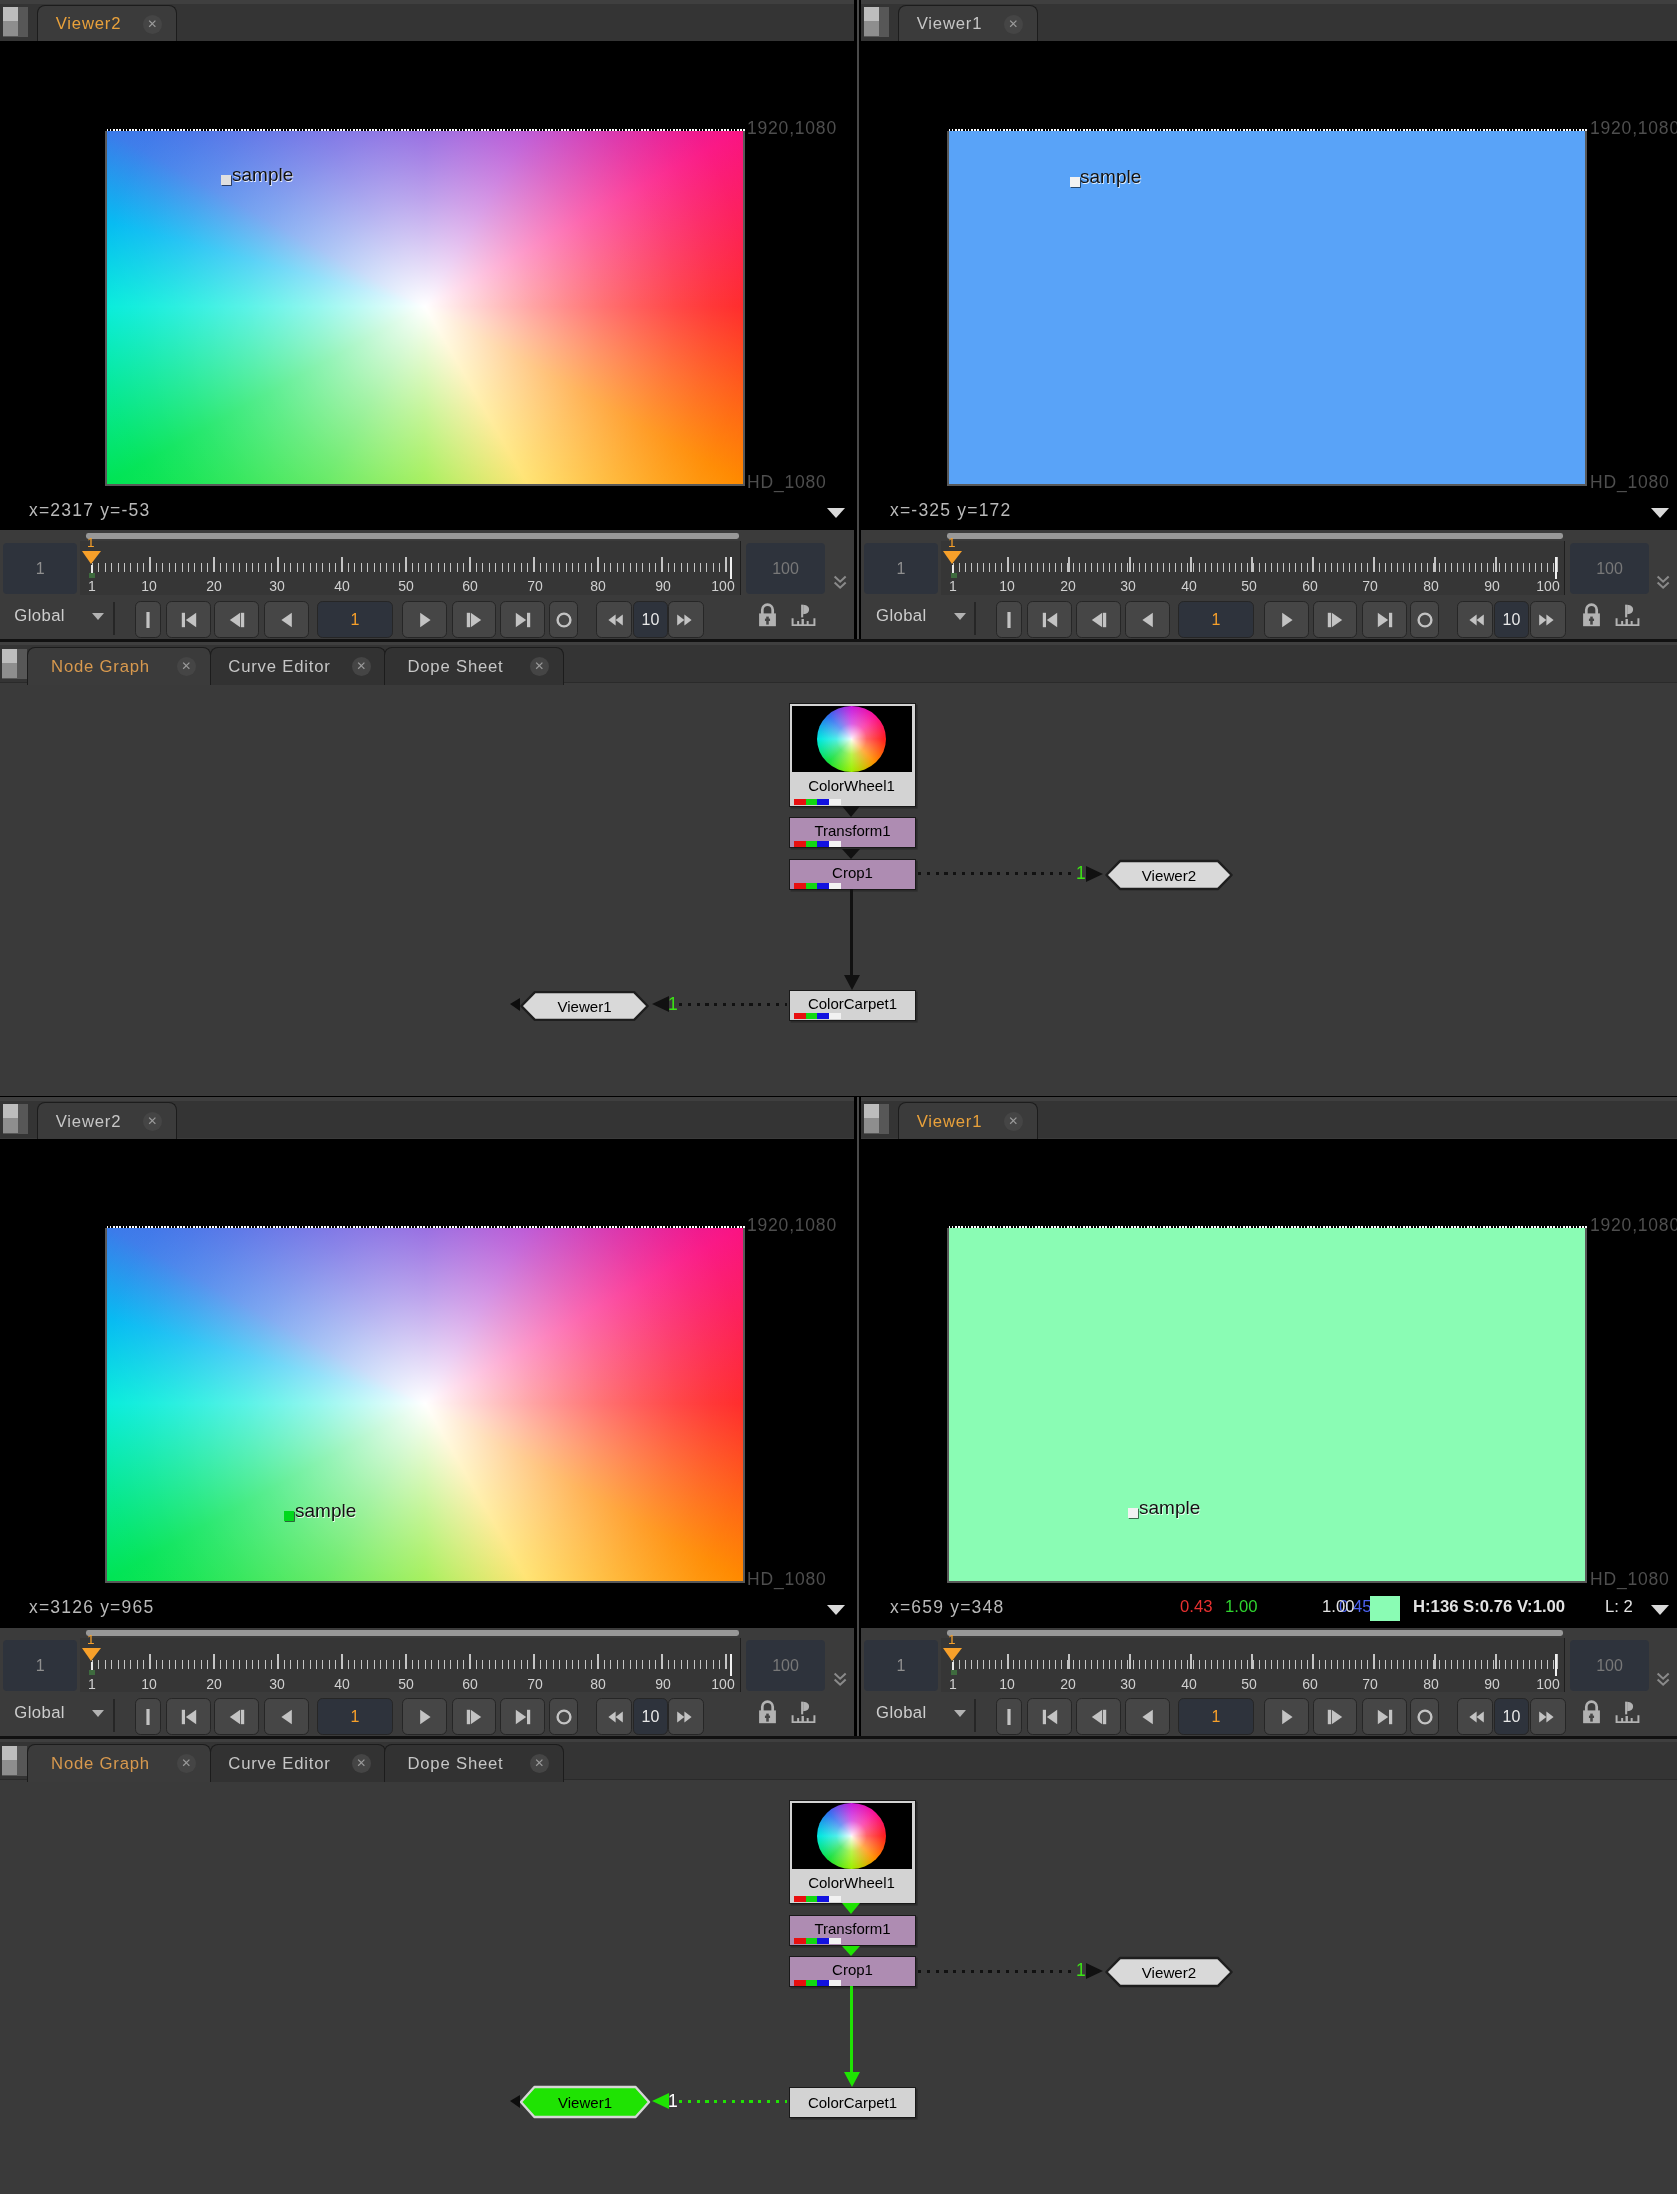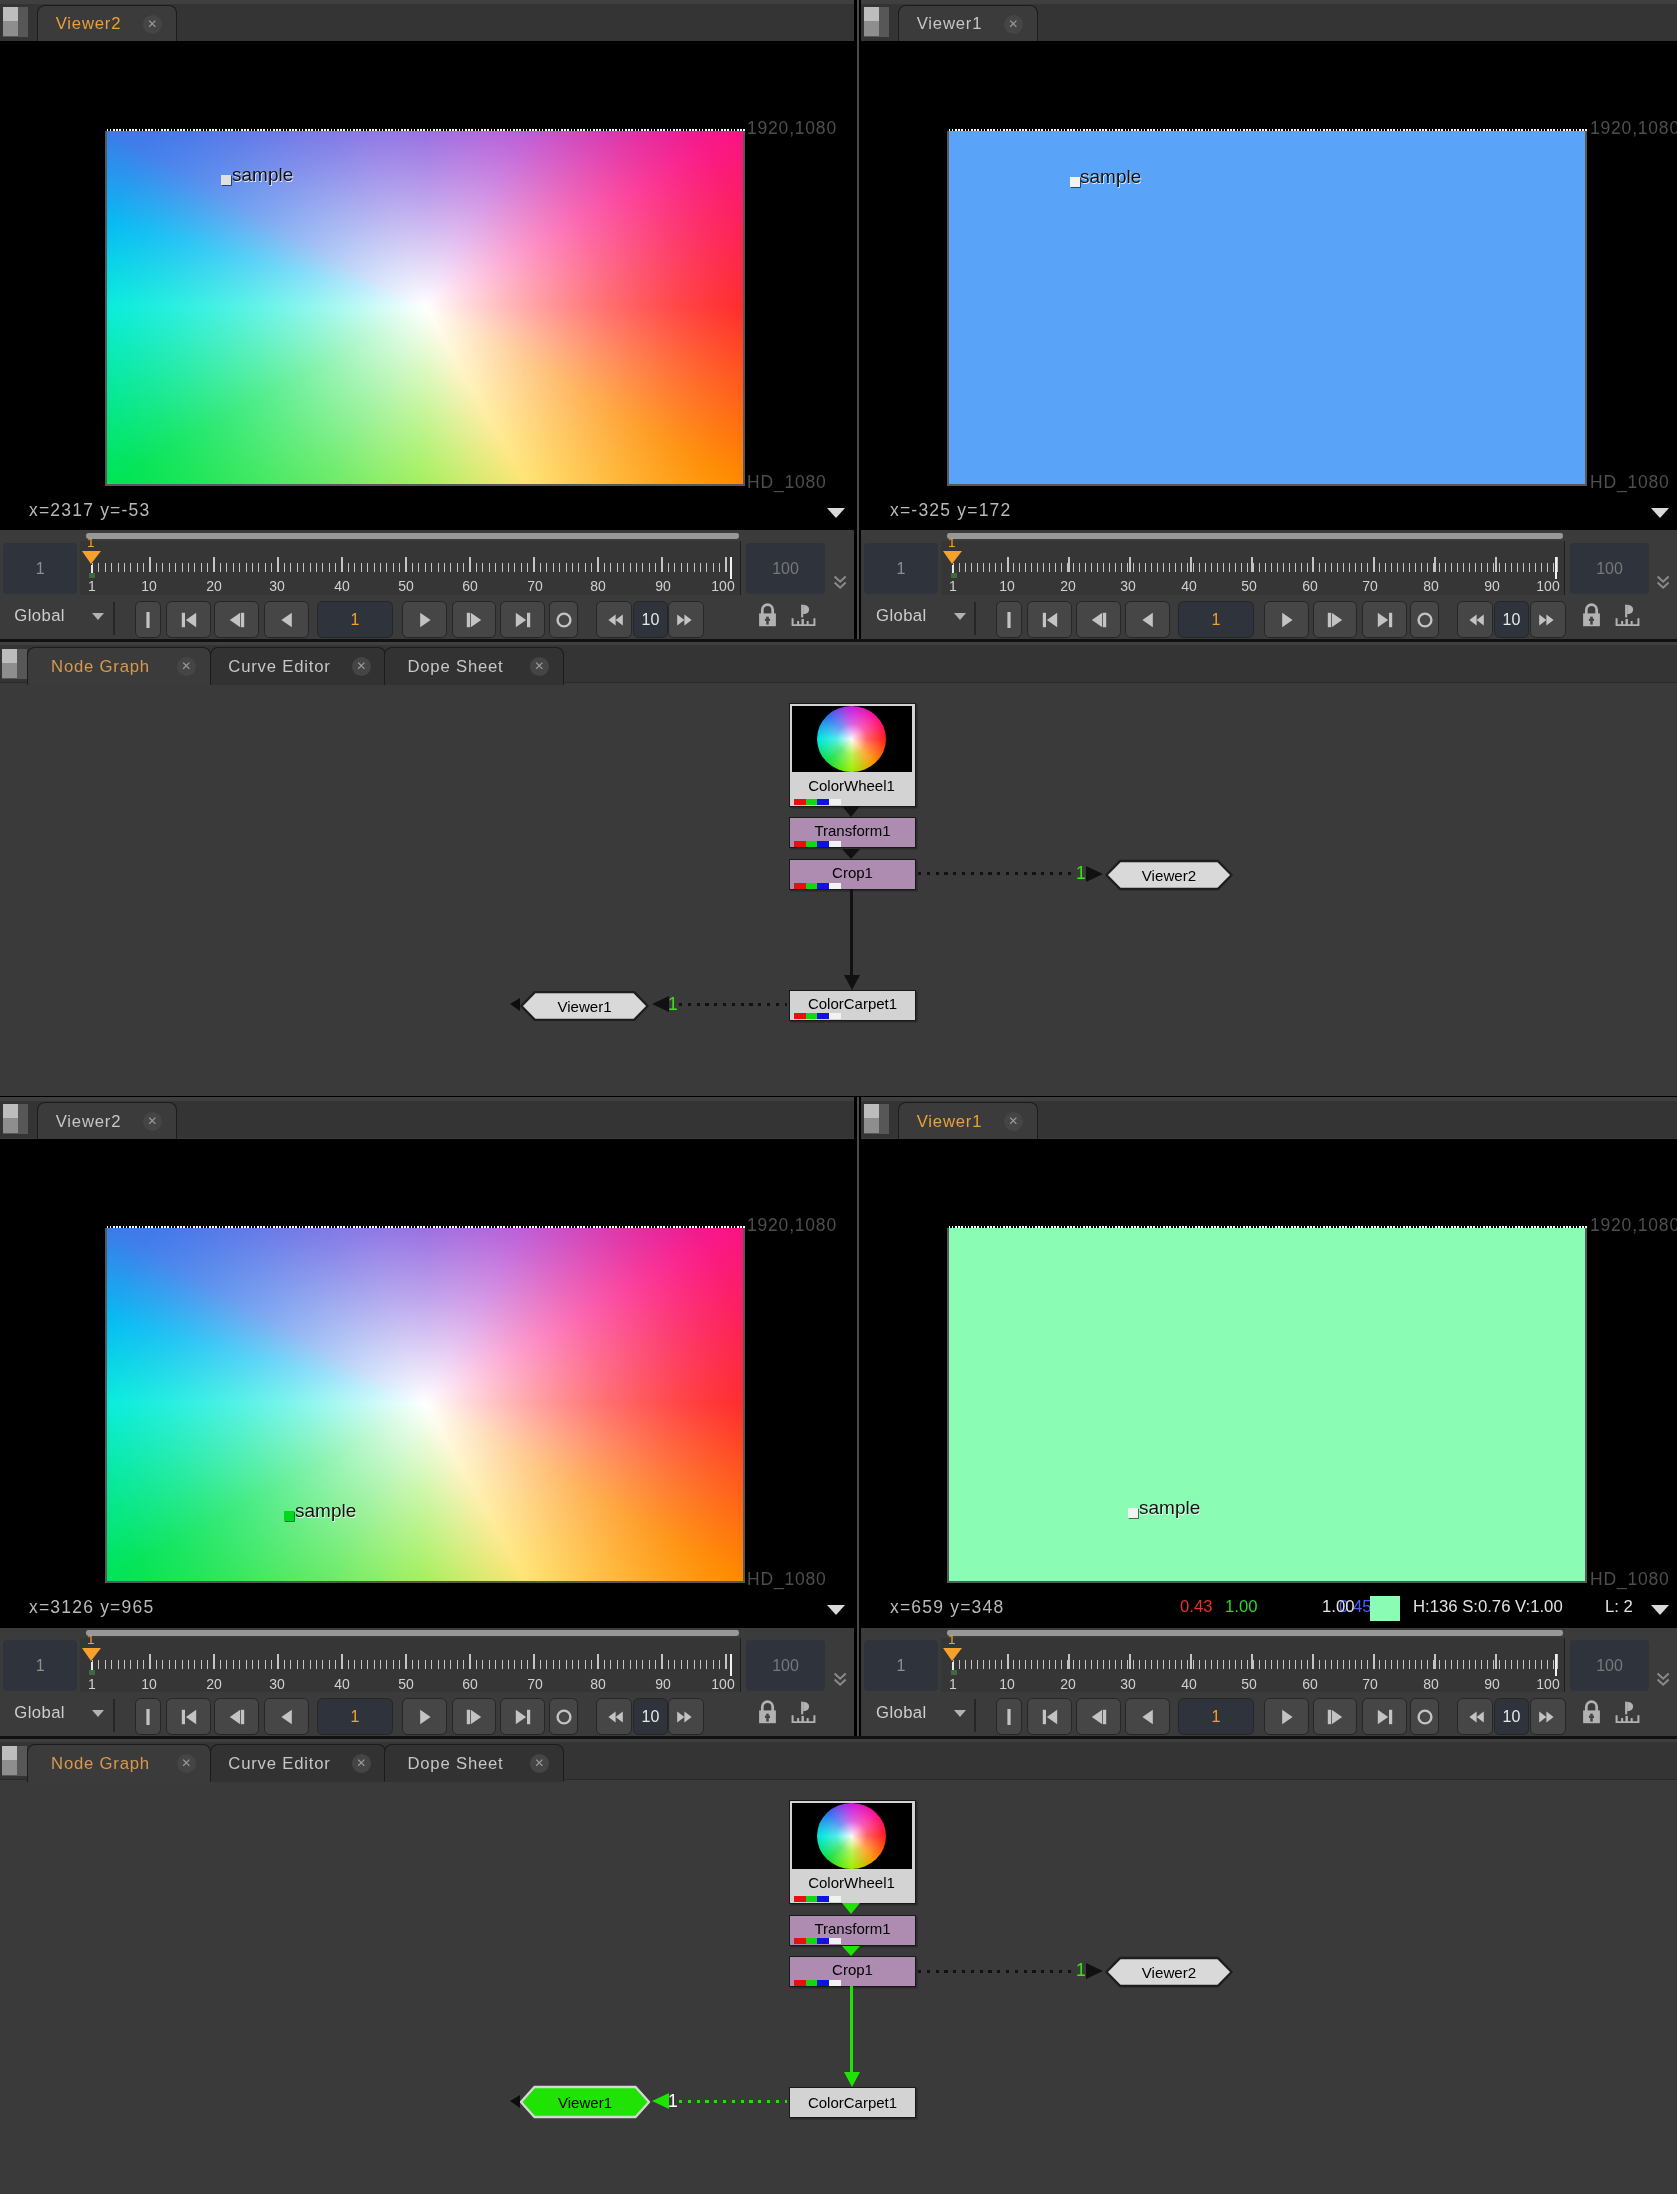--- a/index.html
+++ b/index.html
@@ -454,21 +454,21 @@
 <div style="position:absolute;left:1590px;top:1215px;width:112px;height:19px;color:#4e4e4e;font-size:17.5px;letter-spacing:0.8px;white-space:nowrap;overflow:hidden;">1920,1080</div>
 <div style="position:absolute;left:1590px;top:1569px;width:112px;height:19px;color:#4e4e4e;font-size:17.5px;letter-spacing:0.8px;white-space:nowrap;">HD_1080</div>
 <div style="position:absolute;left:1128px;top:1508px;width:10.4px;height:10.4px;background:#f2f2f2;box-shadow:0.8px 0.8px 0 rgba(0,0,0,0.7);"></div>
 <div style="position:absolute;left:1139px;top:1497px;width:88px;height:21px;color:#111;font-size:19px;text-shadow:0.8px 0.8px 0 rgba(255,255,255,0.85);">sample</div>
 <div style="position:absolute;left:890px;top:1597px;width:319px;height:21px;color:#b9b9b9;font-size:17.5px;letter-spacing:1.2px;white-space:nowrap;">x=659 y=348</div>
 <div style="position:absolute;left:1180px;top:1597px;width:43px;height:21px;color:#e83030;font-size:16.7px;">0.43</div>
 <div style="position:absolute;left:1225px;top:1597px;width:43px;height:21px;color:#2fd42f;font-size:16.7px;">1.00</div>
 <div style="position:absolute;left:1339px;top:1597px;width:43px;height:21px;color:#4b62f0;font-size:16.7px;">0.45</div>
 <div style="position:absolute;left:1322px;top:1597px;width:43px;height:21px;color:#e2e2e2;font-size:16.7px;">1.00</div>
 <div style="position:absolute;left:1370px;top:1596px;width:30px;height:25px;background:#8afcb4;"></div>
-<div style="position:absolute;left:1413px;top:1597px;width:183px;height:21px;color:#e2e2e2;font-size:16.7px;white-space:nowrap;">H:136 S:0.76 V:1.00</div>
+<div style="position:absolute;left:1413px;top:1597px;width:183px;height:21px;color:#e2e2e2;font-size:16.7px;white-space:nowrap;font-weight:bold;">H:136 S:0.76 V:1.00</div>
 <div style="position:absolute;left:1605px;top:1597px;width:56px;height:21px;color:#e2e2e2;font-size:16.7px;white-space:nowrap;">L: 2</div>
 <div style="position:absolute;left:1651px;top:1605px;width:0px;height:0px;border-left:9.6px solid transparent;border-right:9.6px solid transparent;border-top:10.4px solid #d9d9d9;"></div>
 <div style="position:absolute;left:861px;top:1628px;width:817px;height:69px;background:#3b3b3b;"></div>
 <div style="position:absolute;left:947px;top:1630px;width:616px;height:6.4px;background:#989898;border-radius:2.4px;"></div>
 <div style="position:absolute;left:941px;top:1638px;width:624px;height:54px;background:#363636;border-right:1.6px solid #1e1e1e;box-sizing:border-box;"></div>
 <div style="position:absolute;left:953px;top:1660px;width:602px;height:8.8px;background:repeating-linear-gradient(90deg,#c4c4c4 0 1.1px,transparent 1.1px 6px);"></div>
 <div style="position:absolute;left:1007px;top:1654px;width:551px;height:15px;background:repeating-linear-gradient(90deg,#c4c4c4 0 1.6px,transparent 1.6px 61px);"></div>
 <div style="position:absolute;left:1555px;top:1654px;width:1.6px;height:22px;background:#f0f0f0;"></div>
 <div style="position:absolute;left:937px;top:1676px;width:32px;height:16px;color:#d0d0d0;font-size:14px;text-align:center;">1</div>
 <div style="position:absolute;left:991px;top:1676px;width:32px;height:16px;color:#d0d0d0;font-size:14px;text-align:center;">10</div>

